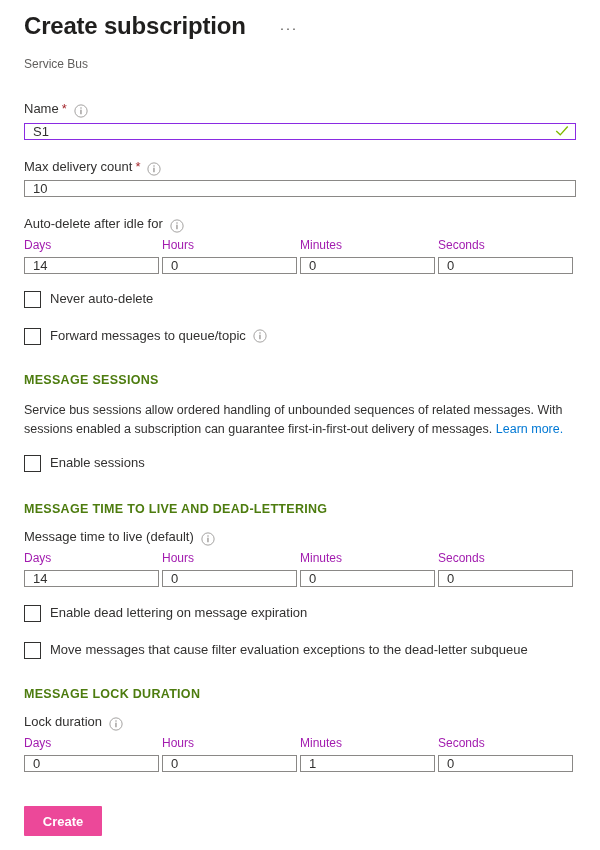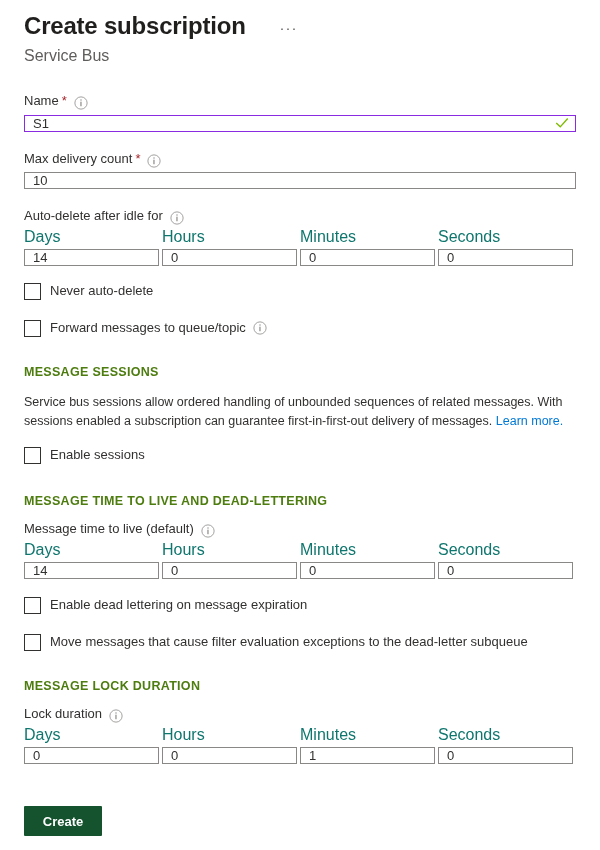--- a/index.html
+++ b/index.html
@@ -42,23 +42,23 @@
     line-height: 18px;
     color: #605e5c;
     letter-spacing: 1px;
     align-self: center;
     padding: 2px 4px;
     cursor: pointer;
     position: relative;
     top: 2px;
   }
   .subtitle {
-    font-size: 16px;
+    font-size: 12px;
     color: #605e5c;
-    margin: 8px 0 0 24px;
+    margin: 16px 0 0 24px;
     line-height: 16px;
   }
 
   
   .form {
     padding: 0 24px;
     margin-top: 28px;
   }
 
   .field-label {
@@ -116,23 +116,23 @@
 
   .gap-18 { height: 18px; }
 
   
   .dur-grid {
     display: grid;
     grid-template-columns: repeat(4, 135px);
     column-gap: 3px;
   }
   .dur-col-label {
-    font-size: 16px;
+    font-size: 12px;
     line-height: 16px;
-    color: #0f766e;
+    color: #a21caf;
     margin-bottom: 3px;
   }
 
   
   .cb-row {
     display: flex;
     align-items: center;
     cursor: pointer;
   }
   .cb-box {
@@ -176,21 +176,21 @@
     left: 0;
     bottom: 0;
     width: 600px;
     padding: 0 0 0 24px;
     height: 58px;
     display: flex;
     align-items: center;
     background: #fff;
   }
   .create-btn {
-    background: #14532d;
+    background: #ec4899;
     color: #ffffff;
     border: none;
     font-family: "Liberation Sans", sans-serif;
     font-size: 13px;
     font-weight: 600;
     height: 30px;
     min-width: 78px;
     padding: 0 16px;
     cursor: pointer;
     border-radius: 1px;

